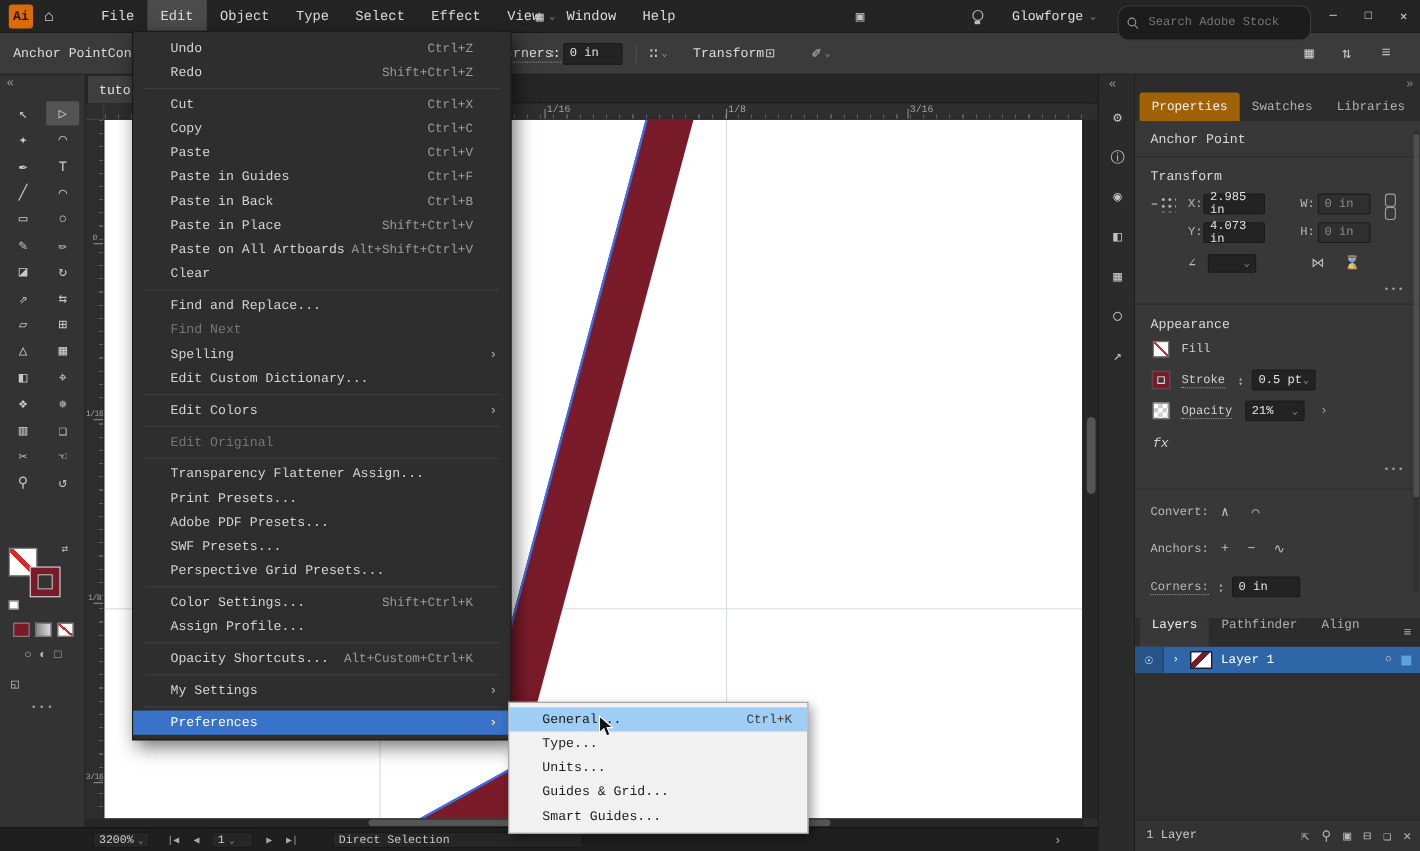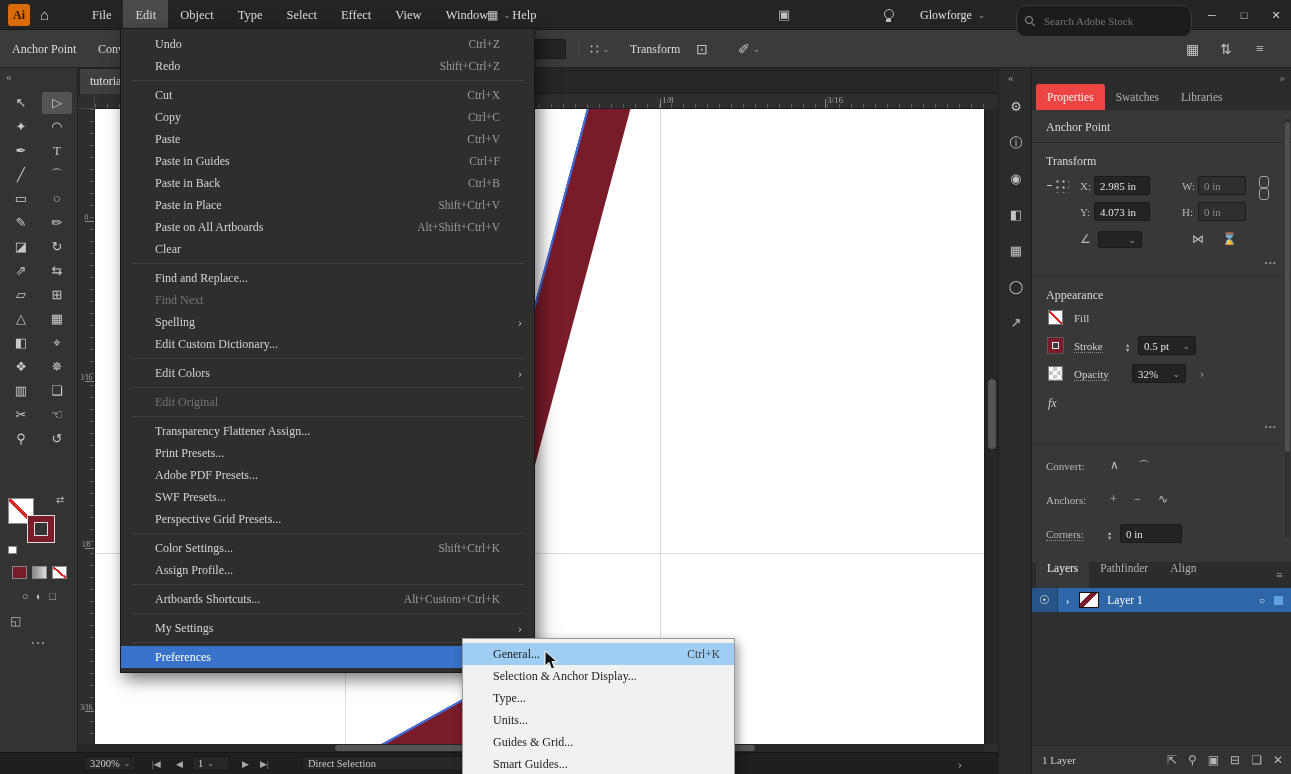--- a/index.html
+++ b/index.html
@@ -1,18 +1,18 @@
 <!DOCTYPE html>
 <html><head>
 <meta charset="utf-8">
 <style>
   html,body{margin:0;padding:0;background:#1a1a1a}
   *{box-sizing:border-box}
   #app{position:relative;width:1291px;height:774px;background:#2d2d2d;overflow:hidden;
-       font-family:Liberation Serif, serif;color:#d8d8d8;font-size:12px}
+       font-family:Liberation Mono, monospace;color:#d8d8d8;font-size:12px}
 
   
   #menubar{position:absolute;left:0;top:0;width:1291px;height:30px;background:#242424;border-bottom:1px solid #181818;z-index:20}
   .ai-badge{position:absolute;left:8px;top:4px;width:22px;height:22px;background:#d96c08;color:#2a1800;
             font-weight:bold;font-size:12px;display:flex;align-items:center;justify-content:center;border-radius:3px}
   .home{position:absolute;left:40px;top:0;height:30px;display:flex;align-items:center;font-size:15px;color:#cfcfcf}
   #menus{position:absolute;left:80px;top:0;height:30px;display:flex}
   .menu-top{padding:0 12px;height:30px;display:flex;align-items:center;color:#dcdcdc;font-size:12.5px;cursor:default}
   .menu-top.selected{background:#4b4b4b}
   .ws{position:absolute;left:487px;top:0;height:30px;display:flex;align-items:center;gap:5px;color:#c9c9c9}
@@ -87,21 +87,21 @@
   #rstrip{position:absolute;left:998px;top:68px;width:34px;height:706px;background:#2b2b2b;border-left:1px solid #1f1f1f;border-right:1px solid #1f1f1f}
   #rstrip .coll{position:absolute;left:9px;top:3px;color:#9a9a9a;font-size:11px}
   #stripicons{position:absolute;left:0;top:28px;width:34px;display:flex;flex-direction:column;align-items:center;gap:14px}
   .sicon{width:22px;height:22px;display:flex;align-items:center;justify-content:center;color:#c2c2c2;font-size:13px}
 
   
   #rpanel{position:absolute;left:1032px;top:68px;width:259px;height:706px;background:#383838}
   #rphead{position:absolute;left:0;top:0;width:259px;height:42px;background:#2c2c2c}
   #ptabs{position:absolute;left:4px;bottom:0;display:flex}
   .ptab{height:26px;display:flex;align-items:center;padding:0 11px;font-size:11.5px;color:#b0b0b0}
-  .ptab.selected{background:#ef4444;color:#f0f0f0;border-radius:3px 3px 0 0}
+  .ptab.selected{background:#a16207;color:#f0f0f0;border-radius:3px 3px 0 0}
   #rpcontent{position:absolute;left:0;top:42px;width:259px;height:664px;background:#383838;overflow:hidden}
   .plabel{position:absolute;font-size:11px;color:#b8b8b8}
   .ptitle{position:absolute;font-size:12px;color:#d9d9d9}
   .pdiv{position:absolute;left:0;right:0;height:1px;background:#2c2c2c}
   .more{position:absolute;right:14px;color:#9a9a9a;font-size:9px;letter-spacing:1px}
   .picon{position:absolute;color:#c0c0c0;font-size:12px}
   .refpt{position:absolute;width:15px;height:15px;background-image:radial-gradient(#c4c4c4 1.1px,transparent 1.3px);
          background-size:6px 6px;background-position:0.5px 0.5px}
   .refpt::before{content:"";position:absolute;left:-7px;top:7px;width:5px;height:1px;background:#c4c4c4}
   .chain{position:absolute;width:10px;height:24px}
@@ -116,21 +116,21 @@
   .ltab.selected{background:#383838;color:#f0f0f0;border-radius:3px 3px 0 0}
   #layerrow{position:absolute;left:0;top:478px;width:259px;height:24px;background:#2f66a8;display:flex;align-items:center;color:#fff}
   #layereye{width:26px;height:24px;background:#275587;border-right:1px solid #1f4368;display:flex;align-items:center;justify-content:center;color:#e8e8e8;font-size:12px}
   #layersempty{position:absolute;left:0;top:502px;width:259px;height:133px;background:#2f2f2f}
   #lfooter{position:absolute;left:0;top:635px;width:259px;height:29px;background:#333;border-top:1px solid #262626;display:flex;align-items:center}
   .ficon{color:#b5b5b5;font-size:12px}
   #pscroll{position:absolute;right:1px;top:8px;width:5px;height:420px;background:#303030;border-radius:3px}
   #pthumb{position:absolute;left:0;top:4px;width:5px;height:330px;background:#4f4f4f;border-radius:3px}
 
   
-  #editmenu{position:absolute;left:120px;top:28px;width:415px;background:#2e2e2e;border:1px solid #191919;
+  #editmenu{position:absolute;left:120px;top:28px;width:345px;background:#2e2e2e;border:1px solid #191919;
             box-shadow:4px 6px 16px rgba(0,0,0,.55);padding:4px 0;z-index:100}
   .mi{position:relative;height:22px;display:flex;align-items:center;padding:0 14px 0 34px;font-size:12px;color:#d4d4d4}
   .mi-shortcut{margin-left:auto;color:#9b9b9b;padding-right:20px;font-size:11.5px}
   .mi-arrow{position:absolute;right:12px;color:#bbb;font-size:12px}
   .mi.disabled .mi-label{color:#757575}
   .mi.selected{background:#3873c9}
   .mi.selected .mi-label,.mi.selected .mi-arrow{color:#fff}
   .menu-sep{height:1px;background:#3f3f3f;margin:3px 10px}
 
   
@@ -397,21 +397,21 @@
         <span>▴</span>
         <span>▾</span>
       </div>
       <div class="vbox" style="position:absolute;left:106px;top:226px;width:58px;height:19px">
         <span>0.5 pt</span>
         <span class="chev">⌄</span>
       </div>
       <div class="swatch15 checker" style="left:16px;top:256px"></div>
       <div class="plabel ulink" style="left:42px;top:258px;color:#cfcfcf">Opacity</div>
       <div class="vbox" style="position:absolute;left:100px;top:254px;width:54px;height:19px">
-        <span>32%</span>
+        <span>21%</span>
         <span class="chev">⌄</span>
       </div>
       <div class="picon" style="left:168px;top:256px;color:#9f9f9f">›</div>
       <div class="plabel" style="left:16px;top:286px;font-style:italic;font-size:12px;color:#cfcfcf">fx</div>
       <div class="more" style="top:312px">•••</div>
       <div class="pdiv" style="top:334px"></div>
 
       <div class="plabel" style="left:14px;top:350px">Convert:</div>
       <div class="picon" style="left:78px;top:348px">∧</div>
       <div class="picon" style="left:106px;top:348px">⌒</div>
@@ -602,21 +602,21 @@
         <span class="mi-arrow"></span>
       </div>
 
       <div class="mi">
         <span class="mi-label">Assign Profile...</span>
         <span class="mi-shortcut"></span>
         <span class="mi-arrow"></span>
       </div>
     <div class="menu-sep"></div>
       <div class="mi">
-        <span class="mi-label">Artboards Shortcuts...</span>
+        <span class="mi-label">Opacity Shortcuts...</span>
         <span class="mi-shortcut">Alt+Custom+Ctrl+K</span>
         <span class="mi-arrow"></span>
       </div>
     <div class="menu-sep"></div>
       <div class="mi">
         <span class="mi-label">My Settings</span>
         <span class="mi-shortcut"></span>
         <span class="mi-arrow">›</span>
       </div>
     <div class="menu-sep"></div>
@@ -627,24 +627,20 @@
       </div>
     </div>
 
   <div id="prefmenu">
 
       <div class="smi selected">
         <span class="smi-label">General...</span>
         <span class="smi-shortcut">Ctrl+K</span>
       </div>
 
-      <div class="smi">
-        <span class="smi-label">Selection &amp; Anchor Display...</span>
-        <span class="smi-shortcut"></span>
-      </div>
 
       <div class="smi">
         <span class="smi-label">Type...</span>
         <span class="smi-shortcut"></span>
       </div>
 
       <div class="smi">
         <span class="smi-label">Units...</span>
         <span class="smi-shortcut"></span>
       </div>

